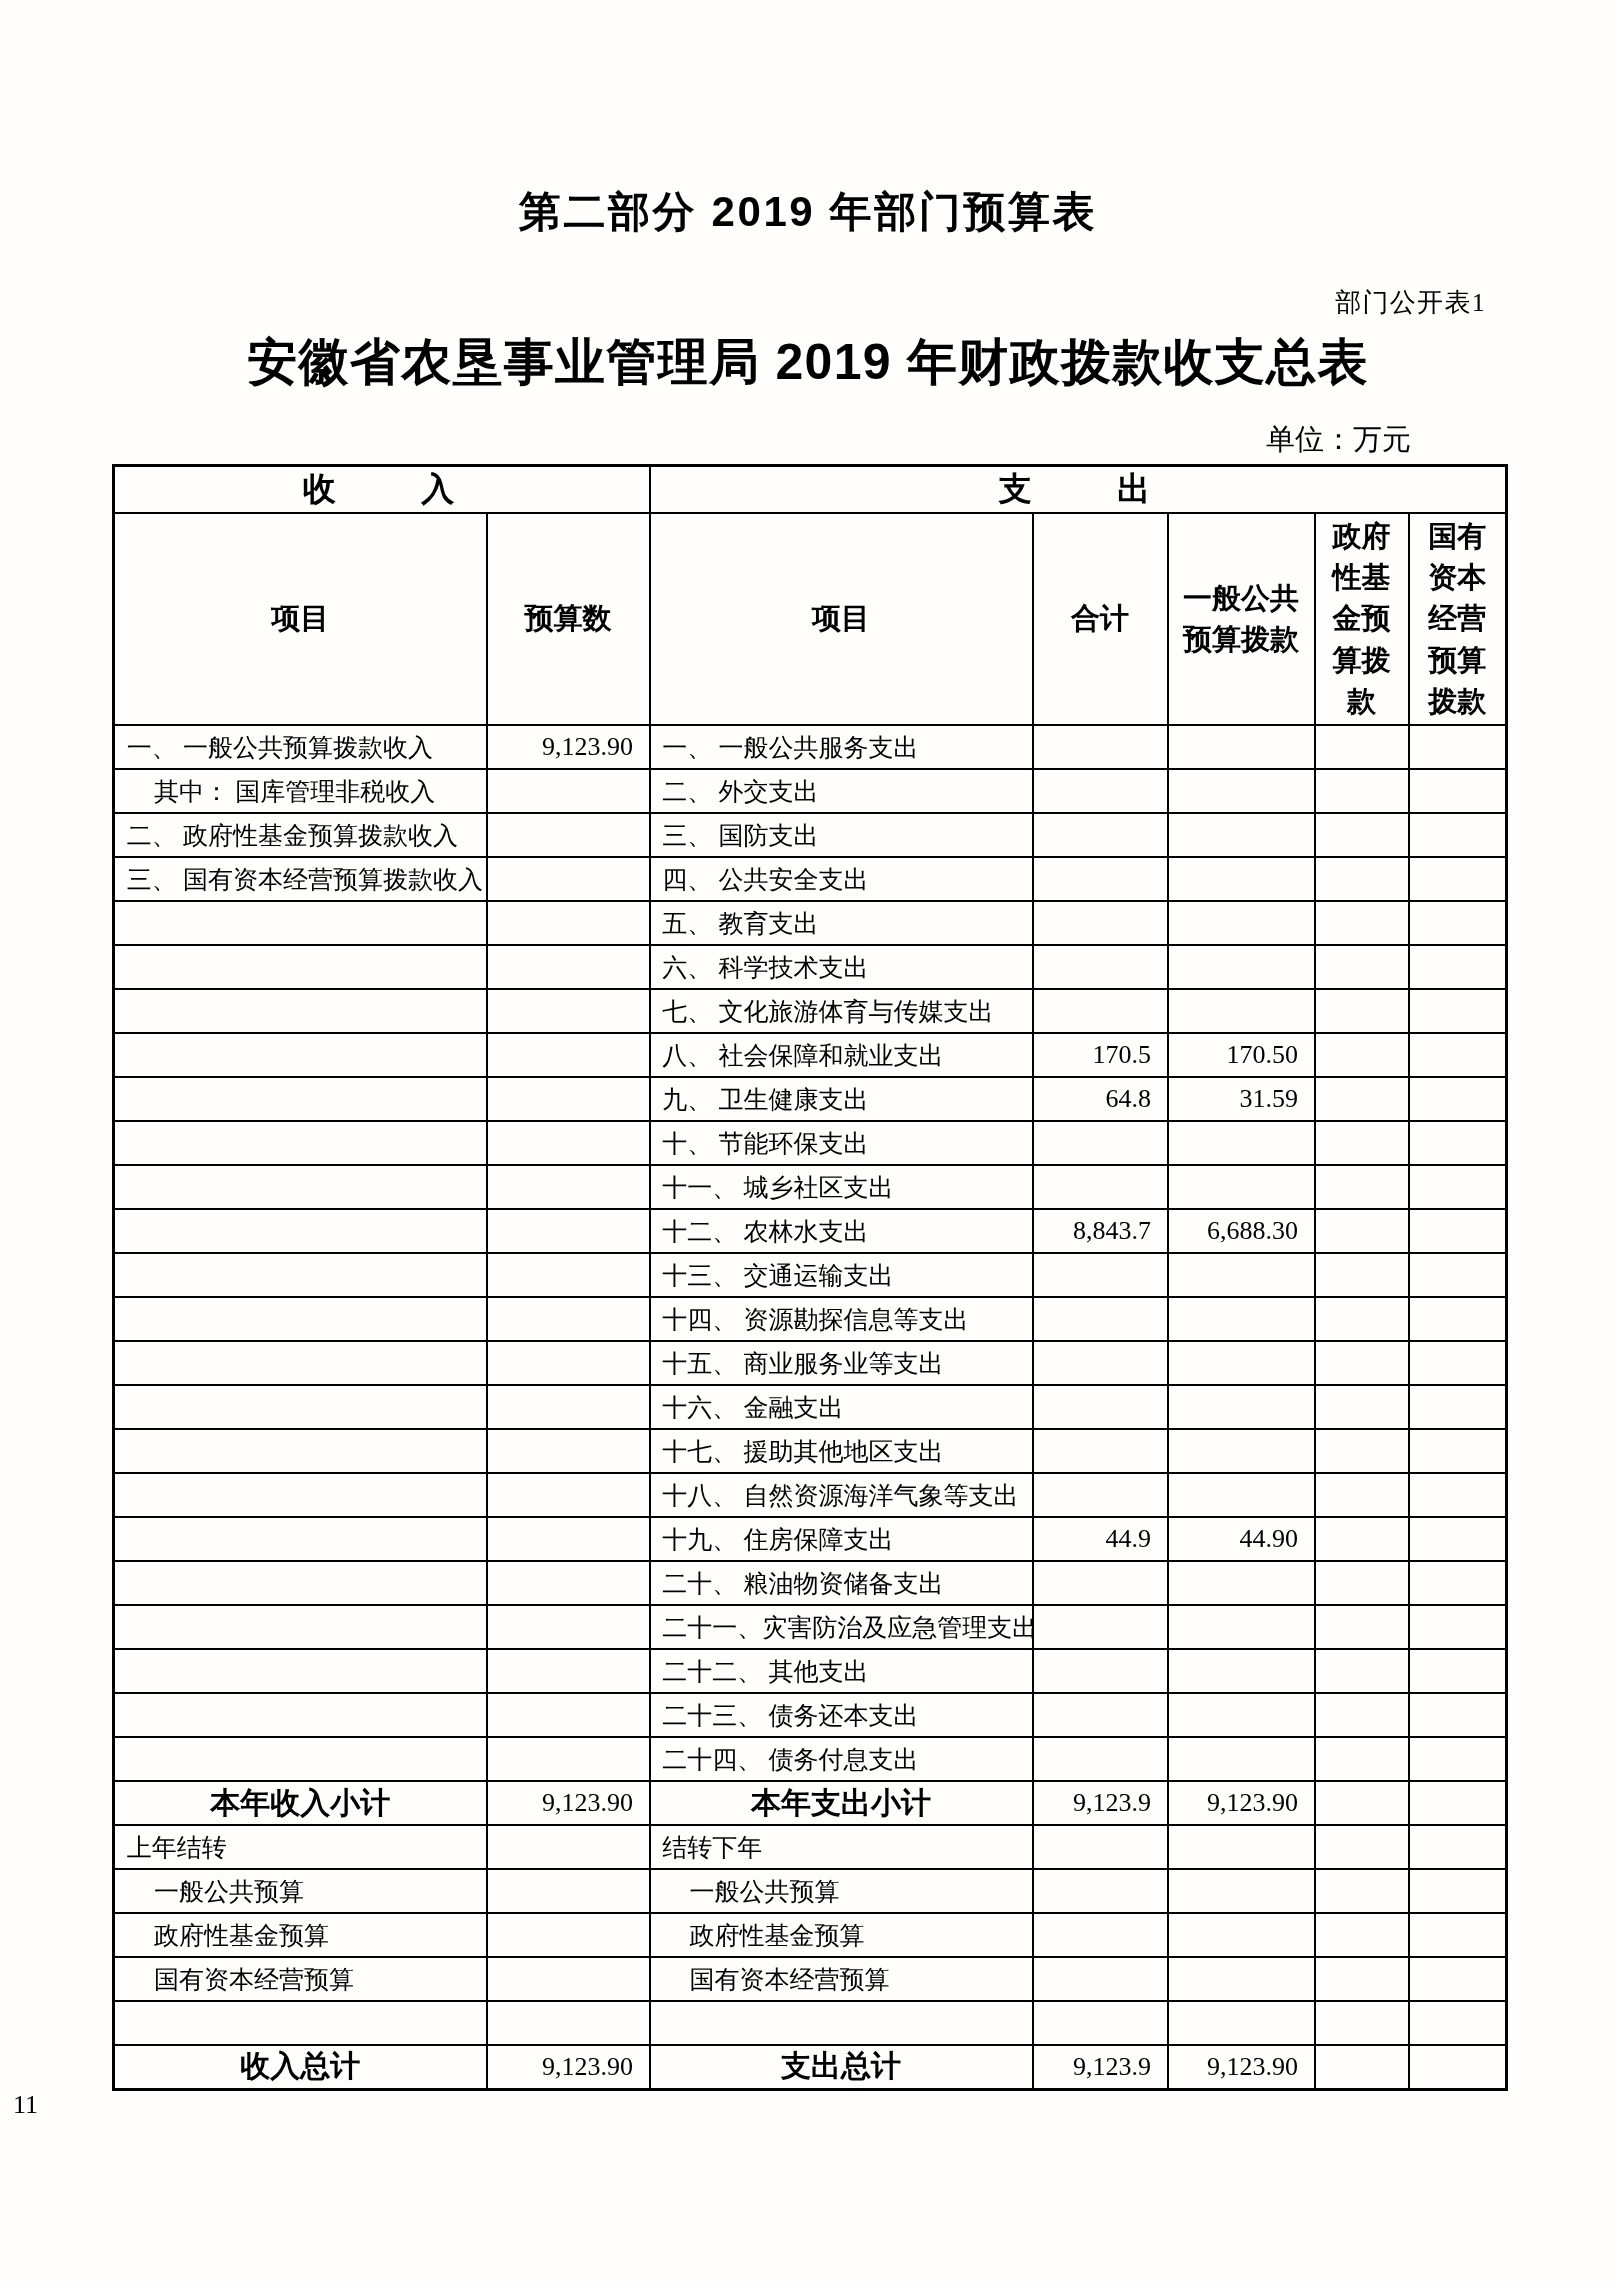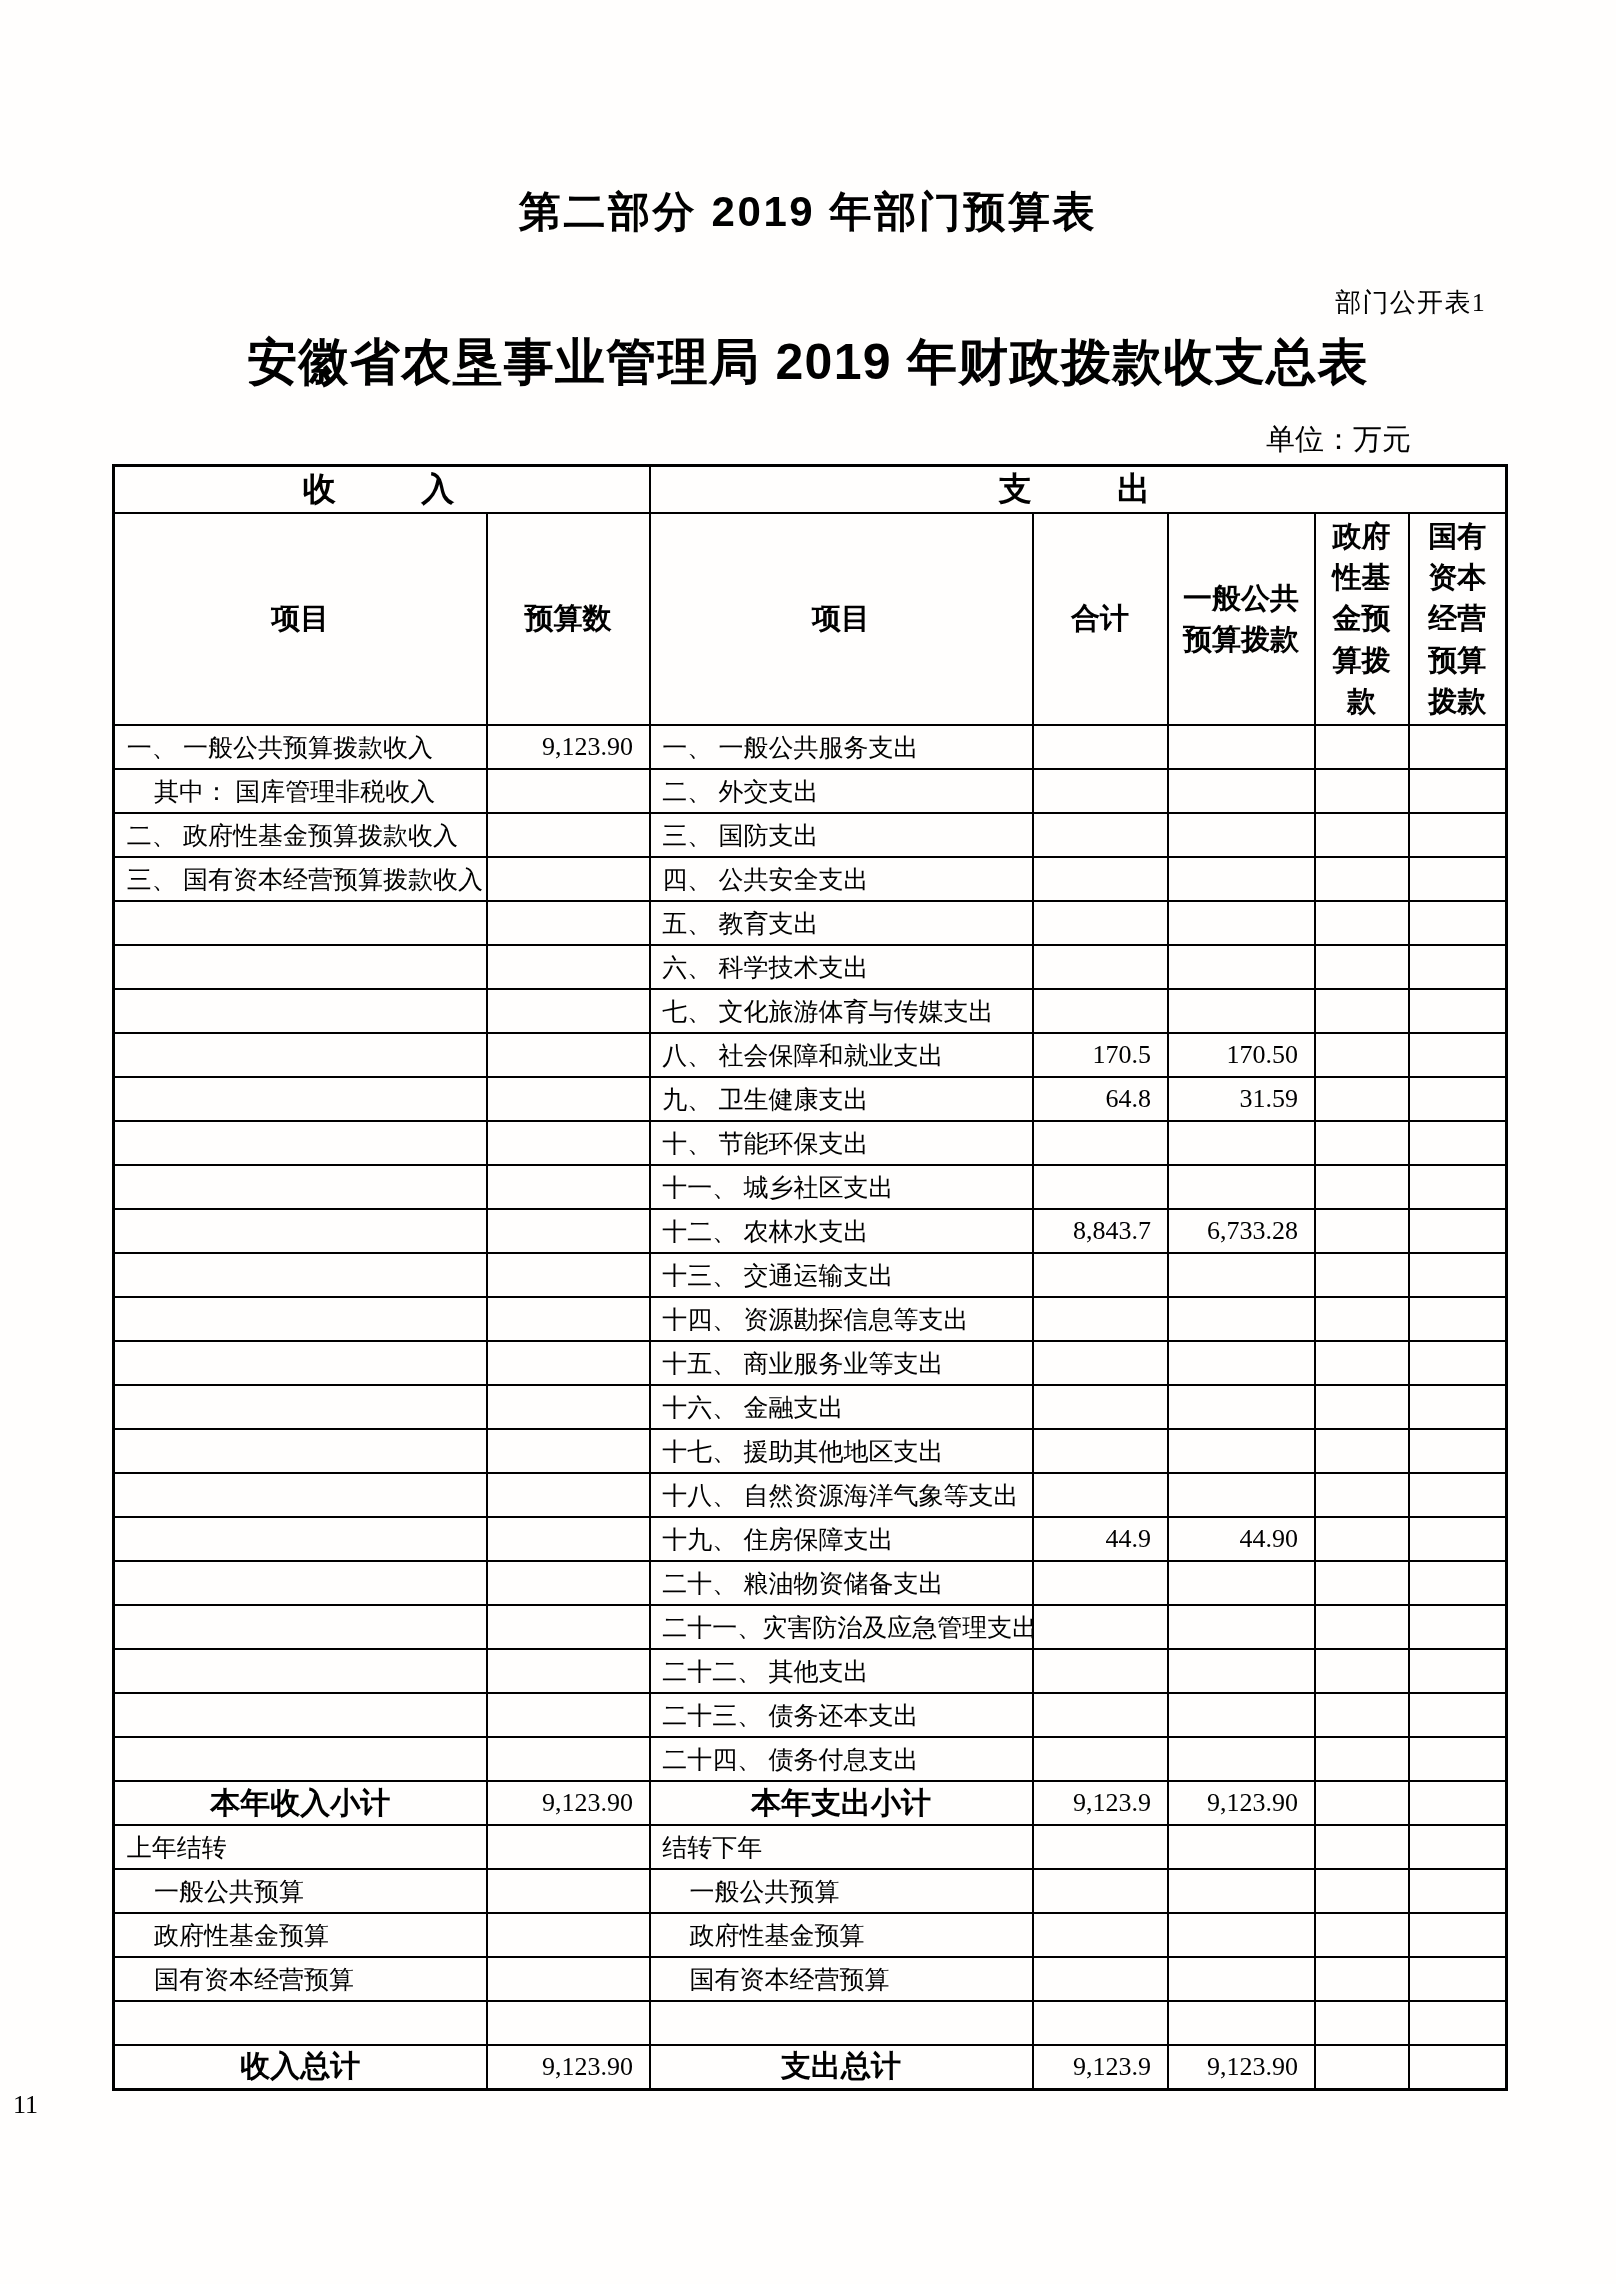--- a/index.html
+++ b/index.html
@@ -212,21 +212,21 @@
           <td class="val"></td>
           <td class="val"></td>
           <td class="val"></td>
           <td class="val"></td>
         </tr>
         <tr>
           <td class="item"></td>
           <td class="val"></td>
           <td class="item">十二、 农林水支出</td>
           <td class="val">8,843.7</td>
-          <td class="val">6,733.28</td>
+          <td class="val">6,688.30</td>
           <td class="val"></td>
           <td class="val"></td>
         </tr>
         <tr>
           <td class="item"></td>
           <td class="val"></td>
           <td class="item">十三、 交通运输支出</td>
           <td class="val"></td>
           <td class="val"></td>
           <td class="val"></td>

